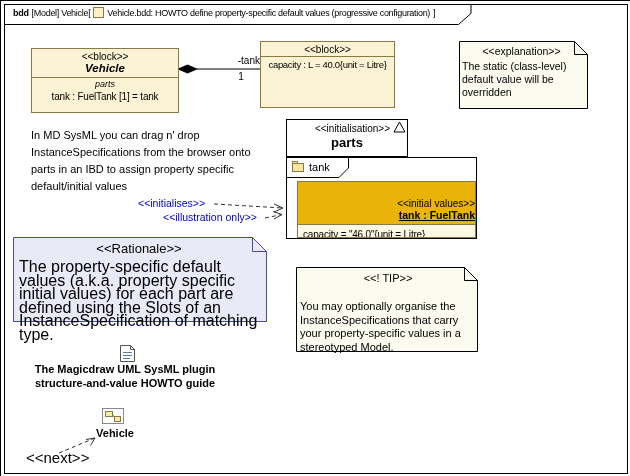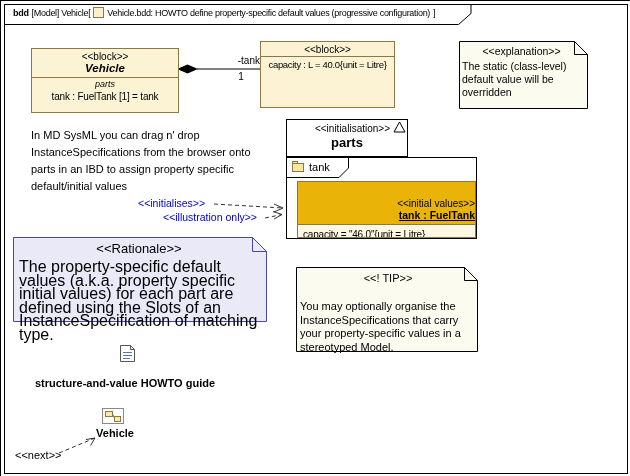--- a/index.html
+++ b/index.html
@@ -31,21 +31,21 @@
   .init-stereo{position:absolute;left:287px;top:122px;width:102px;text-align:right;font-size:10px}
   .init-name{position:absolute;left:286px;top:134px;width:120px;text-align:center;font-size:13px;font-weight:bold}
   .tanklab{position:absolute;left:308px;top:160px;font-size:11px;font-weight:normal}
   .ispec{position:absolute;left:296px;top:180px;width:177px;height:55px;border:1px solid #8a7942;background:#fdf8e4;overflow:hidden}
   .iband{background:#eab308;border-bottom:1px solid #8a7942;text-align:right;padding:16px 0 3px}
   .istereo{font-size:10px}
   .iname{font-size:10.5px;font-weight:bold;text-decoration:underline}
   .islot{font-size:10px;letter-spacing:-0.2px;white-space:nowrap;padding:4px 0 0 5px}
   .cap{position:absolute;left:18px;width:212px;text-align:center;font-size:11px;font-weight:bold}
   .vlabel{position:absolute;left:88px;top:426px;width:52px;text-align:center;font-size:11px;font-weight:bold}
-  .next{position:absolute;left:14px;top:448px;font-size:11px}
+  .next{position:absolute;left:25px;top:448px;font-size:15px}
 </style>
 </head>
 <body>
 
 <div id="canvas">
 
   <svg class="overlay" width="630" height="476" xmlns="http://www.w3.org/2000/svg">
     <g>
       <rect x="3.5" y="3.5" width="623" height="469" fill="none" stroke="#000"></rect>
       <path d="M3.5,3.5 H470 V12.5 L457.5,23.5 H3.5 Z" fill="#fff" stroke="#000"></path>
@@ -165,19 +165,20 @@
   <div class="ntext rat" style="left:18px;top:240px;width:240px">
     <div class="nstereo">&lt;&lt;Rationale&gt;&gt;</div>
     <div class="nbody">The property-specific default values (a.k.a. property specific initial values) for each part are defined using the Slots of an InstanceSpecification of matching type.</div>
   </div>
 
   <div class="ntext tip" style="left:299px;top:271px;width:176px">
     <div class="nstereo">&lt;&lt;! TIP&gt;&gt;</div>
     <div class="nbody">You may optionally organise the InstanceSpecifications that carry your property-specific values in a stereotyped Model.</div>
   </div>
 
+  <div class="cap" style="top:362px">The Magicdraw UML SysML plugin</div>
   <div class="cap" style="top:376px">structure-and-value HOWTO guide</div>
 
   <div class="vlabel">Vehicle</div>
 
   <div class="next">&lt;&lt;next&gt;&gt;</div>
 
 </div>
 
 </body></html>

